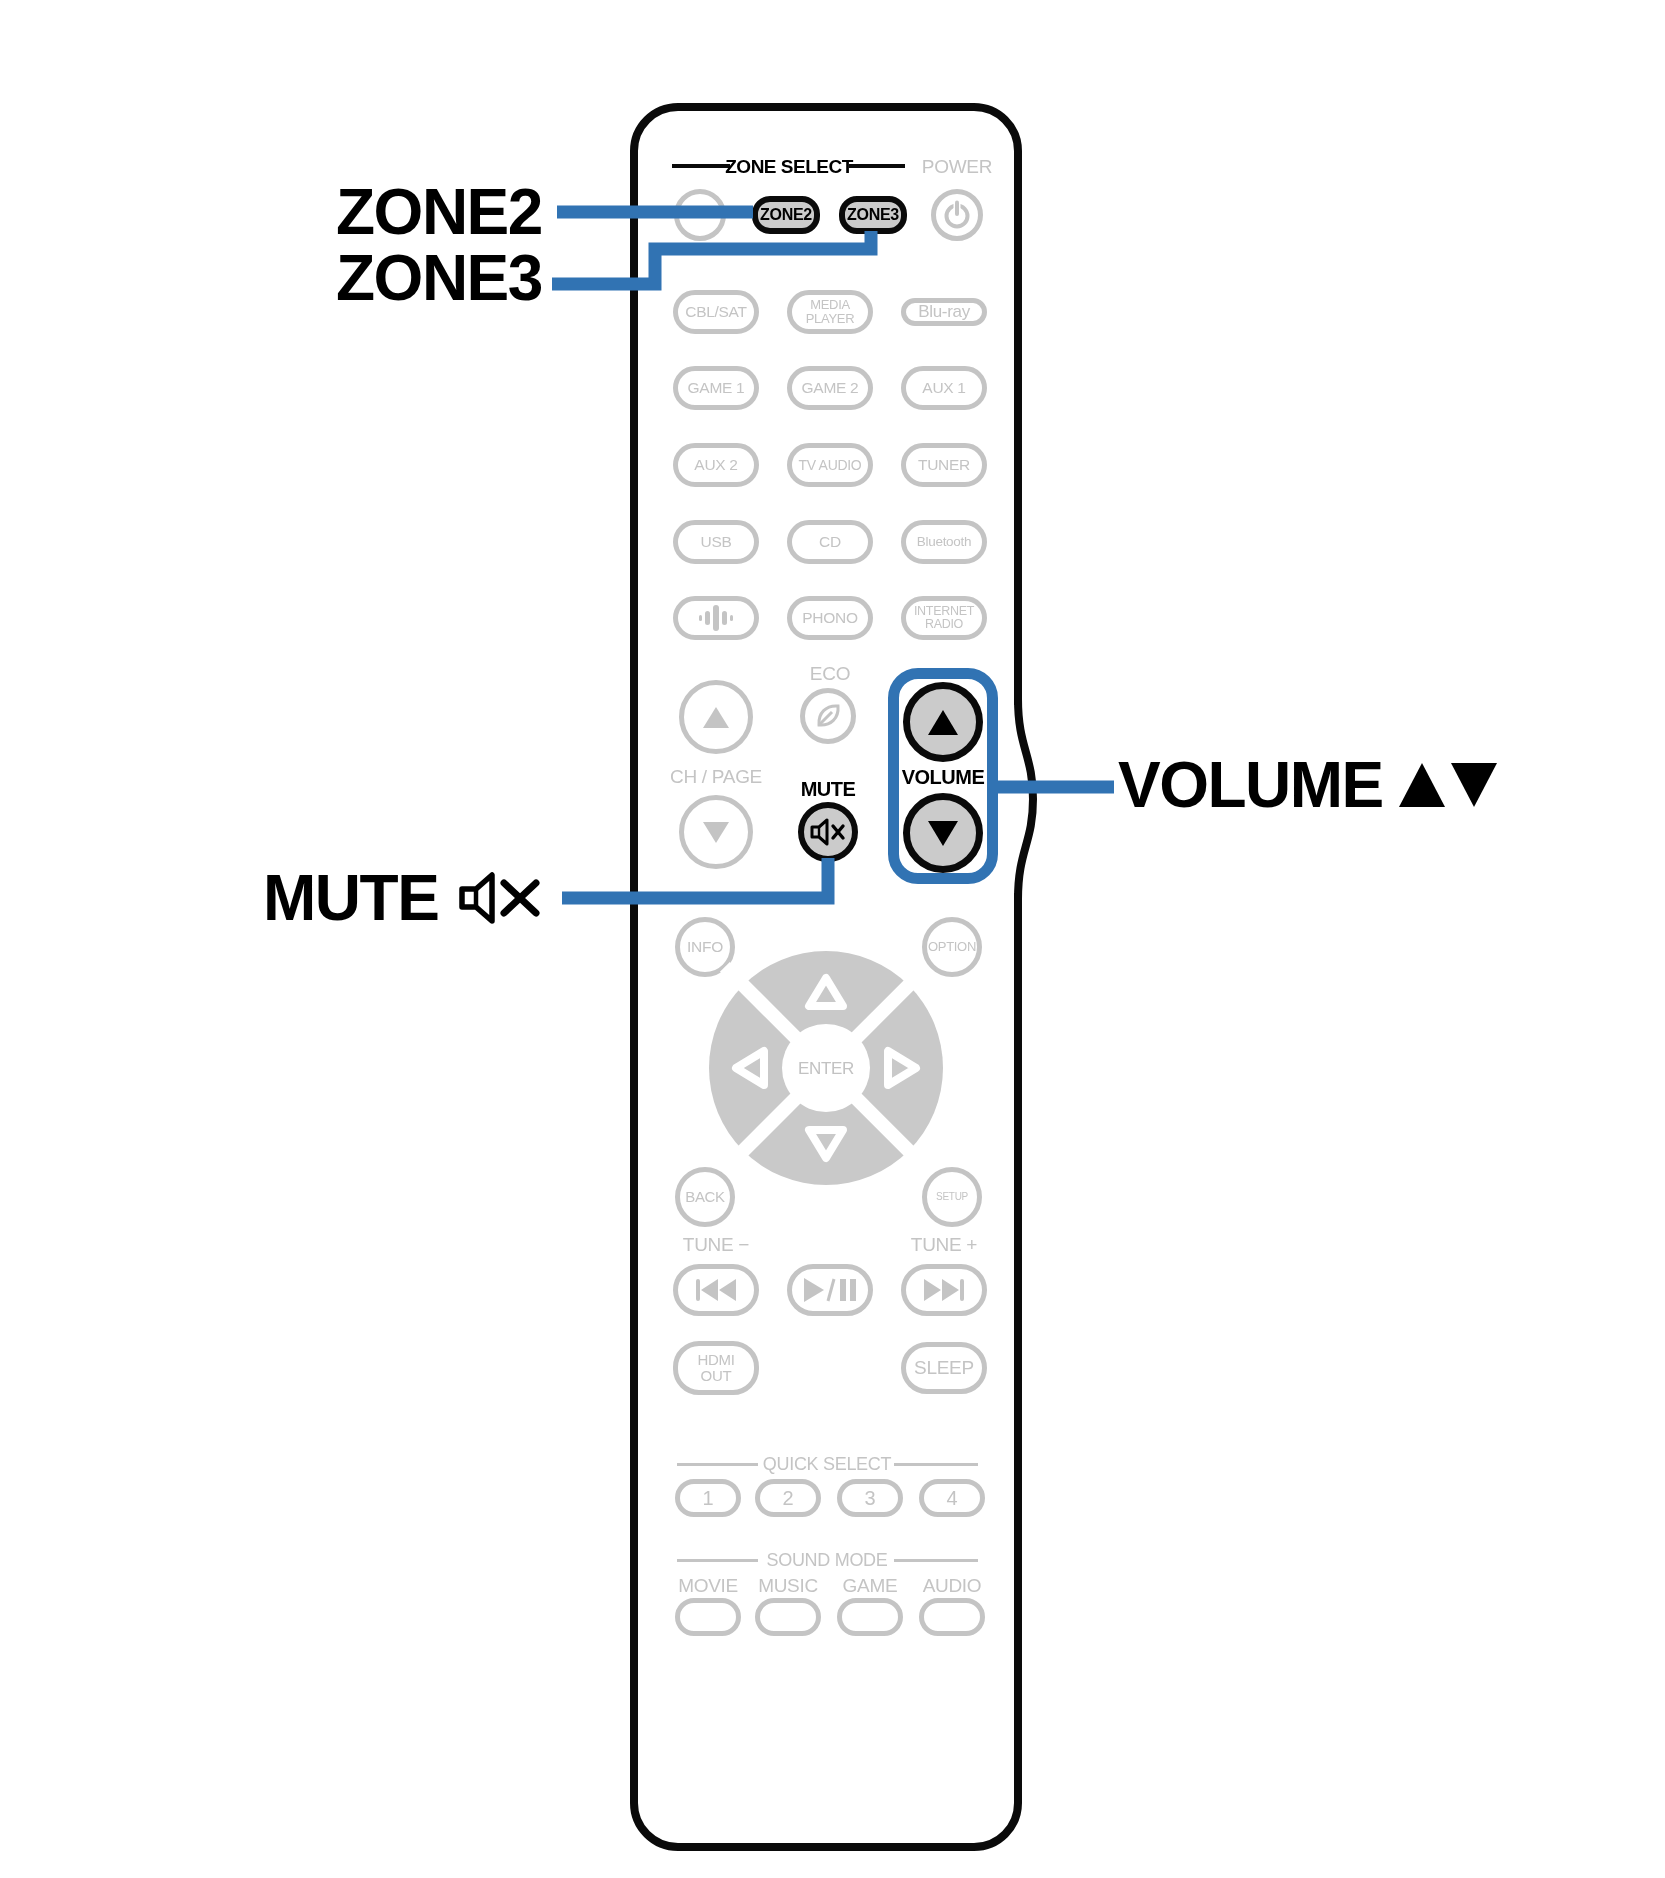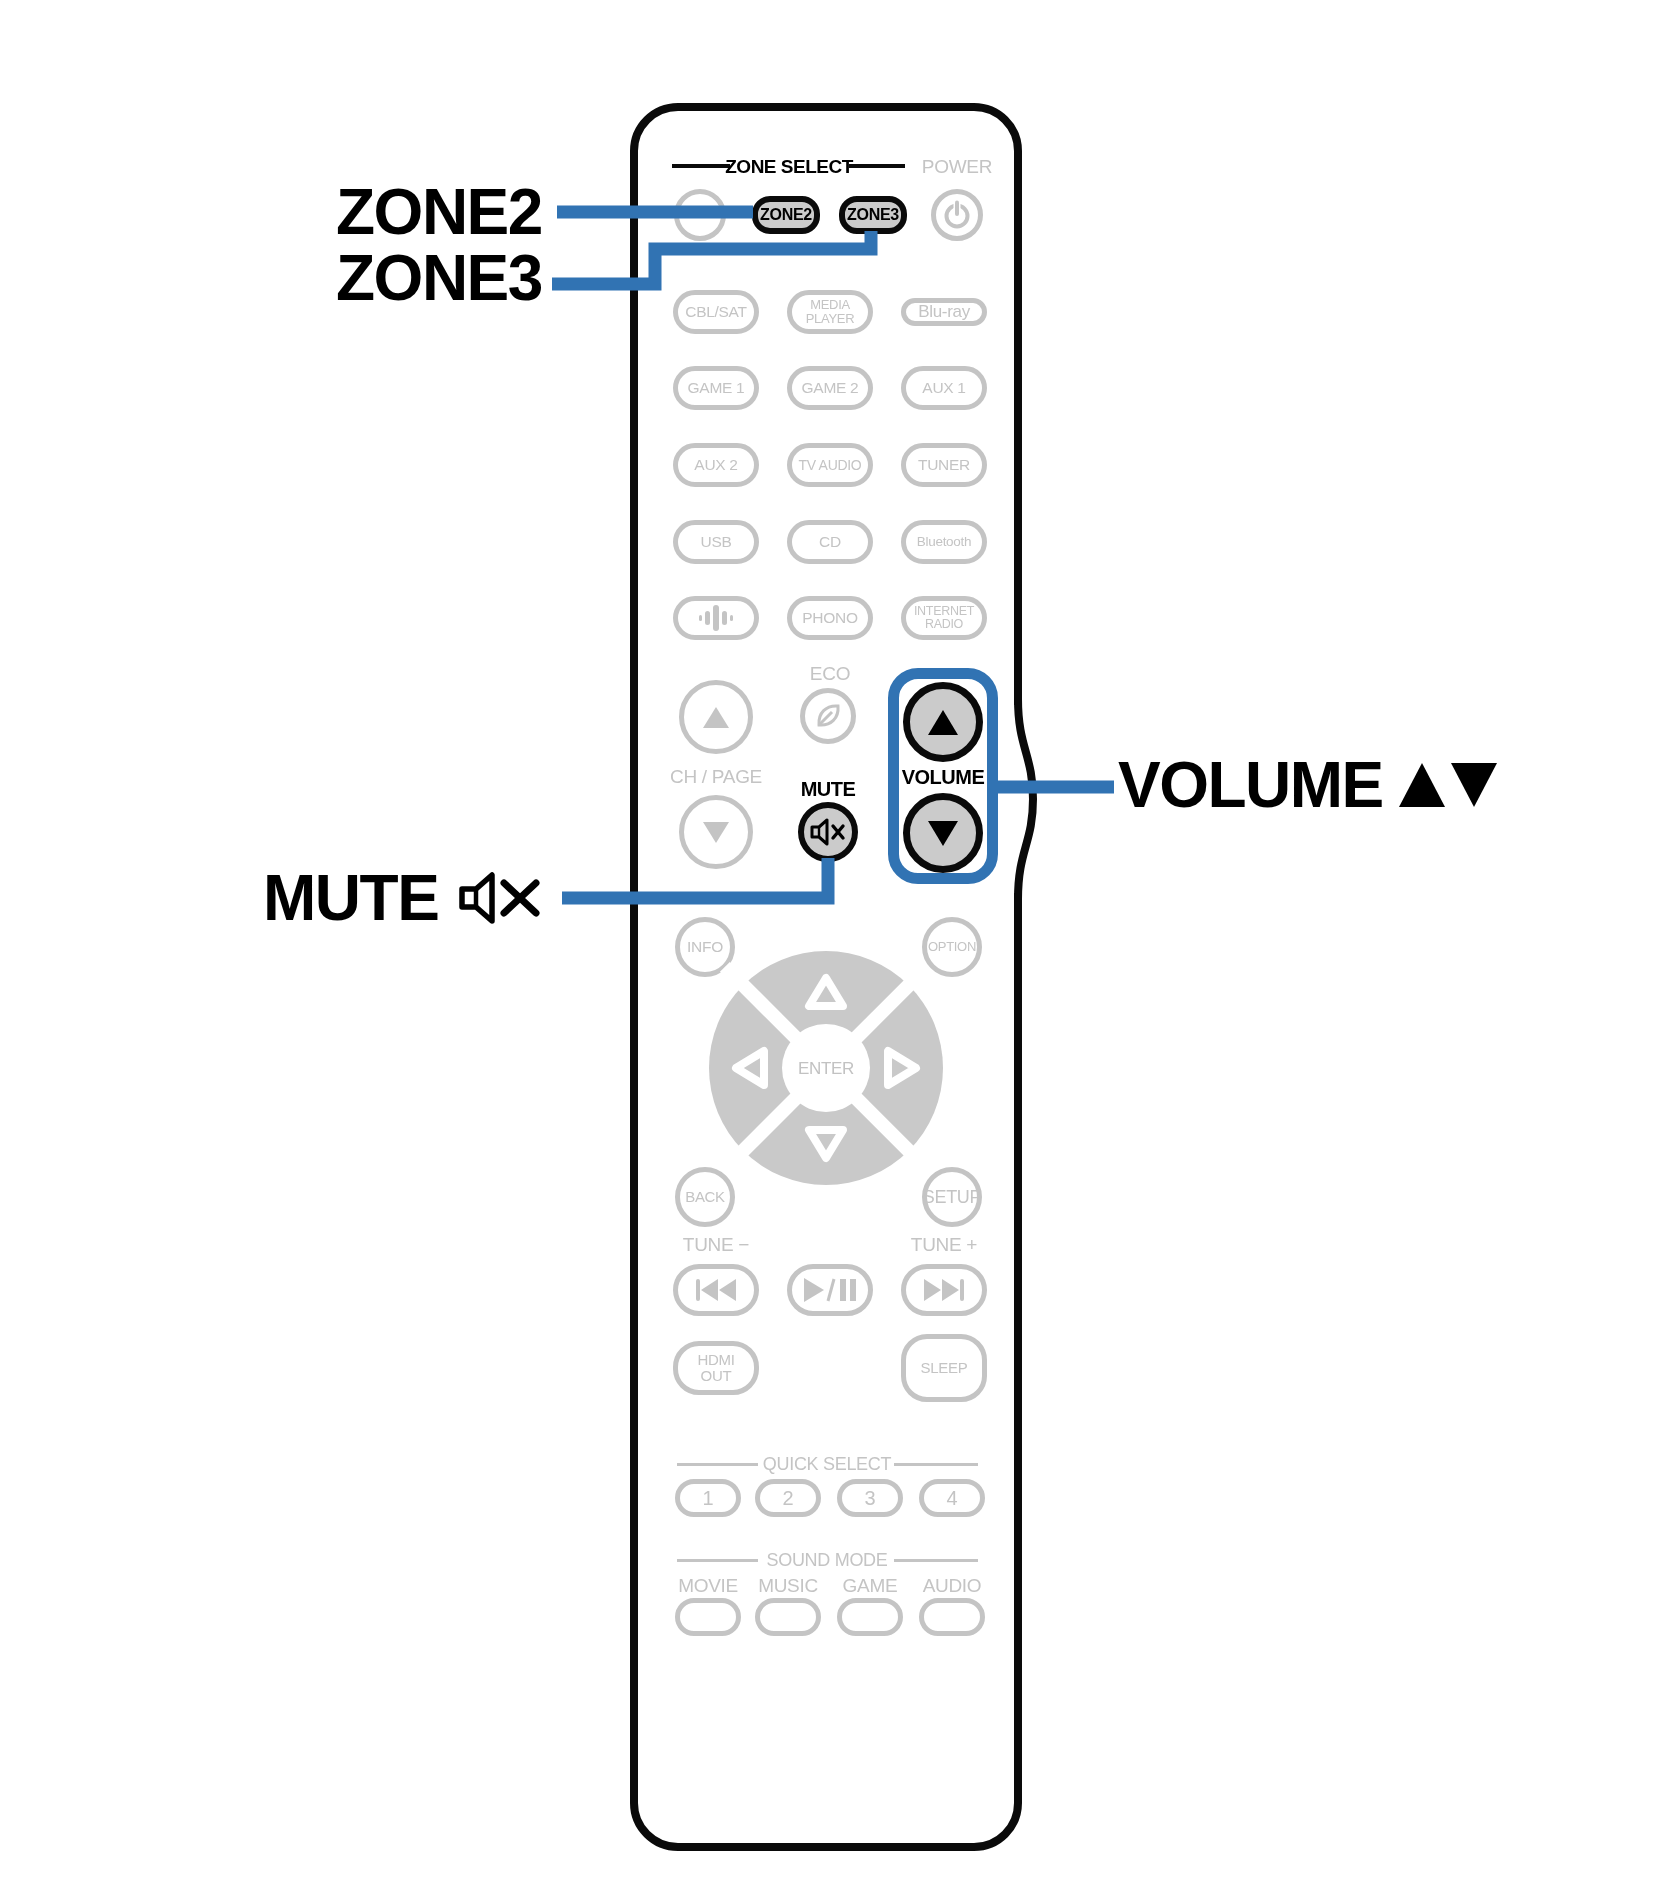--- a/index.html
+++ b/index.html
@@ -177,21 +177,21 @@
     <polygon points="118,208 101,180 135,180" fill="#c9c9c9" stroke="#ffffff" stroke-width="8" stroke-linejoin="round"></polygon>
     <polygon points="28,118 56,101 56,135" fill="#c9c9c9" stroke="#ffffff" stroke-width="8" stroke-linejoin="round"></polygon>
     <polygon points="208,118 180,101 180,135" fill="#c9c9c9" stroke="#ffffff" stroke-width="8" stroke-linejoin="round"></polygon>
     <circle cx="118" cy="118" r="44" fill="#ffffff"></circle>
     <text x="118" y="124" text-anchor="middle" font-family="Liberation Sans, sans-serif" font-size="17" fill="#c2c2c2" letter-spacing="-0.3">ENTER</text>
   </svg>
 
   <div class="abs ctr pill circ" style="left:705px;top:1197px;width:60px;height:60px;font-size:15px;">
     <div>BACK</div>
   </div>
-  <div class="abs ctr pill circ" style="left:952px;top:1197px;width:60px;height:60px;font-size:18px;">
+  <div class="abs ctr pill circ" style="left:952px;top:1197px;width:60px;height:60px;font-size:10px;">
     <div>SETUP</div>
   </div>
 
   <div class="abs ctr glabel" style="left:716px;top:1245px;font-size:19px;">TUNE −</div>
   <div class="abs ctr glabel" style="left:944px;top:1245px;font-size:19px;">TUNE +</div>
 
   <div class="abs ctr pill" style="left:716px;top:1290px;width:86px;height:52px;">
     <svg width="46" height="22" viewBox="0 0 46 22">
       <rect x="3" y="0" width="4" height="22" rx="2" fill="#c4c4c4"></rect>
       <polygon points="25,0 8,11 25,22" fill="#c4c4c4"></polygon>
@@ -211,21 +211,21 @@
       <polygon points="3,0 20,11 3,22" fill="#c4c4c4"></polygon>
       <polygon points="21,0 38,11 21,22" fill="#c4c4c4"></polygon>
       <rect x="39" y="0" width="4" height="22" rx="2" fill="#c4c4c4"></rect>
     </svg>
   </div>
 
   <div class="abs ctr pill" style="left:716px;top:1368px;width:86px;height:54px;font-size:15px;">
     <div>HDMI</div>
     <div>OUT</div>
   </div>
-  <div class="abs ctr pill" style="left:944px;top:1368px;width:86px;height:68px;font-size:15px;">
+  <div class="abs ctr pill" style="left:944px;top:1368px;width:86px;height:52px;font-size:19px;">
     <div>SLEEP</div>
   </div>
 
   <div class="abs gdash" style="left:677px;top:1463px;width:81px;"></div>
   <div class="abs ctr glabel" style="left:827px;top:1464px;font-size:18px;">QUICK SELECT</div>
   <div class="abs gdash" style="left:894px;top:1463px;width:84px;"></div>
 
   <div class="abs ctr pill" style="left:708px;top:1498px;width:66px;height:38px;font-size:20px;border-radius:19px;">
     <div>1</div>
   </div>

